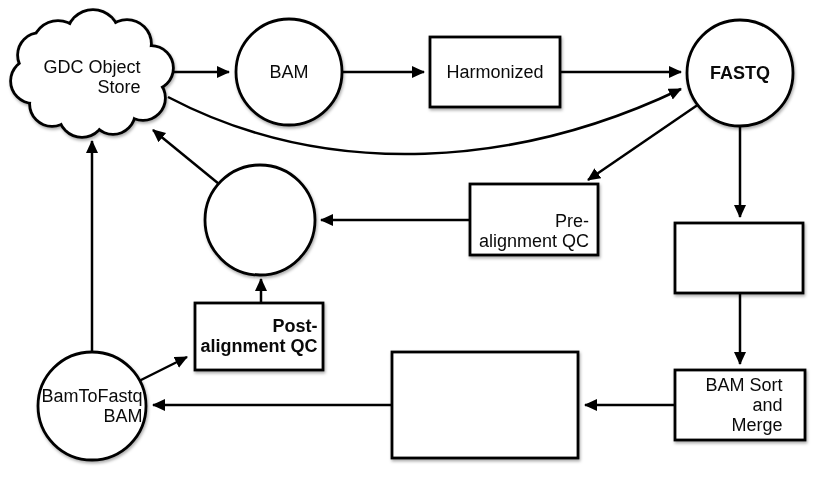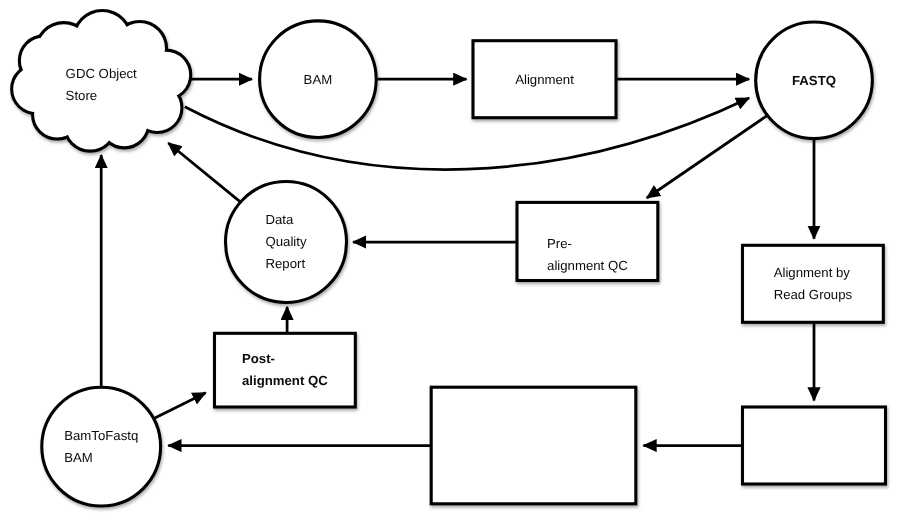--- a/index.html
+++ b/index.html
@@ -8,22 +8,22 @@
     font-family:"Liberation Sans", sans-serif; color:#0a0a0a; overflow:hidden;
   }
   svg { position:absolute; left:0; top:0; }
   .shape { fill:#ffffff; stroke:#000000; stroke-width:2.8; }
   .cloud-stroke { fill:#ffffff; stroke:#000000; stroke-width:5.6; }
   .cloud-fill { fill:#ffffff; stroke:none; }
   .edge { stroke:#000000; stroke-width:2.5; fill:none; }
   .shadowed { filter: drop-shadow(1.2px 2.2px 1.6px rgba(0,0,0,0.33)); }
   .node-label {
     position:absolute; transform:translate(-50%,-50%);
-    text-align:left; white-space:pre-line;
-    font-size:12px; line-height:20px; color:#0a0a0a;
+    text-align:right; white-space:pre-line;
+    font-size:18px; line-height:20px; color:#0a0a0a;
   }
 </style>
 </head>
 <body>
 
 <div id="stage">
 
   <svg width="825" height="478" viewBox="0 0 825 478">
     <defs>
       <marker id="arrow" markerUnits="userSpaceOnUse" markerWidth="16" markerHeight="14" refX="12" refY="6" orient="auto">
@@ -85,27 +85,24 @@
     <rect class="shape shadowed" x="470" y="184" width="128" height="71"></rect>
     <rect class="shape shadowed" x="675" y="223" width="128" height="70"></rect>
     <rect class="shape shadowed" x="675" y="370" width="130" height="70"></rect>
     <rect class="shape shadowed" x="392" y="352" width="186" height="106"></rect>
     <rect class="shape shadowed" x="195" y="303" width="128" height="67"></rect>
   </svg>
 
   <div class="node-label" style="left:92px;  top:77px;">GDC Object
 Store</div>
   <div class="node-label" style="left:289px; top:72px;">BAM</div>
-  <div class="node-label" style="left:495px; top:72px;">Alignment</div>
+  <div class="node-label" style="left:495px; top:72px;">Harmonized</div>
   <div class="node-label" style="left:740px; top:73px;font-weight:bold;">FASTQ</div>
   <div class="node-label" style="left:534px; top:219px;margin-top:12px;">Pre-
 alignment QC</div>
-  <div class="node-label" style="left:260px; top:220px;">Data
-Quality
-Report</div>
-  <div class="node-label" style="left:739px; top:258px;">Alignment by
-Read Groups</div>
+  <div class="node-label" style="left:740px; top:405px;">BAM Sort and
+Merge</div>
   <div class="node-label" style="left:259px; top:336px;font-weight:bold;">Post-
 alignment QC</div>
   <div class="node-label" style="left:92px;  top:406px;">BamToFastq
 BAM</div>
 
 </div>
 
 </body></html>

